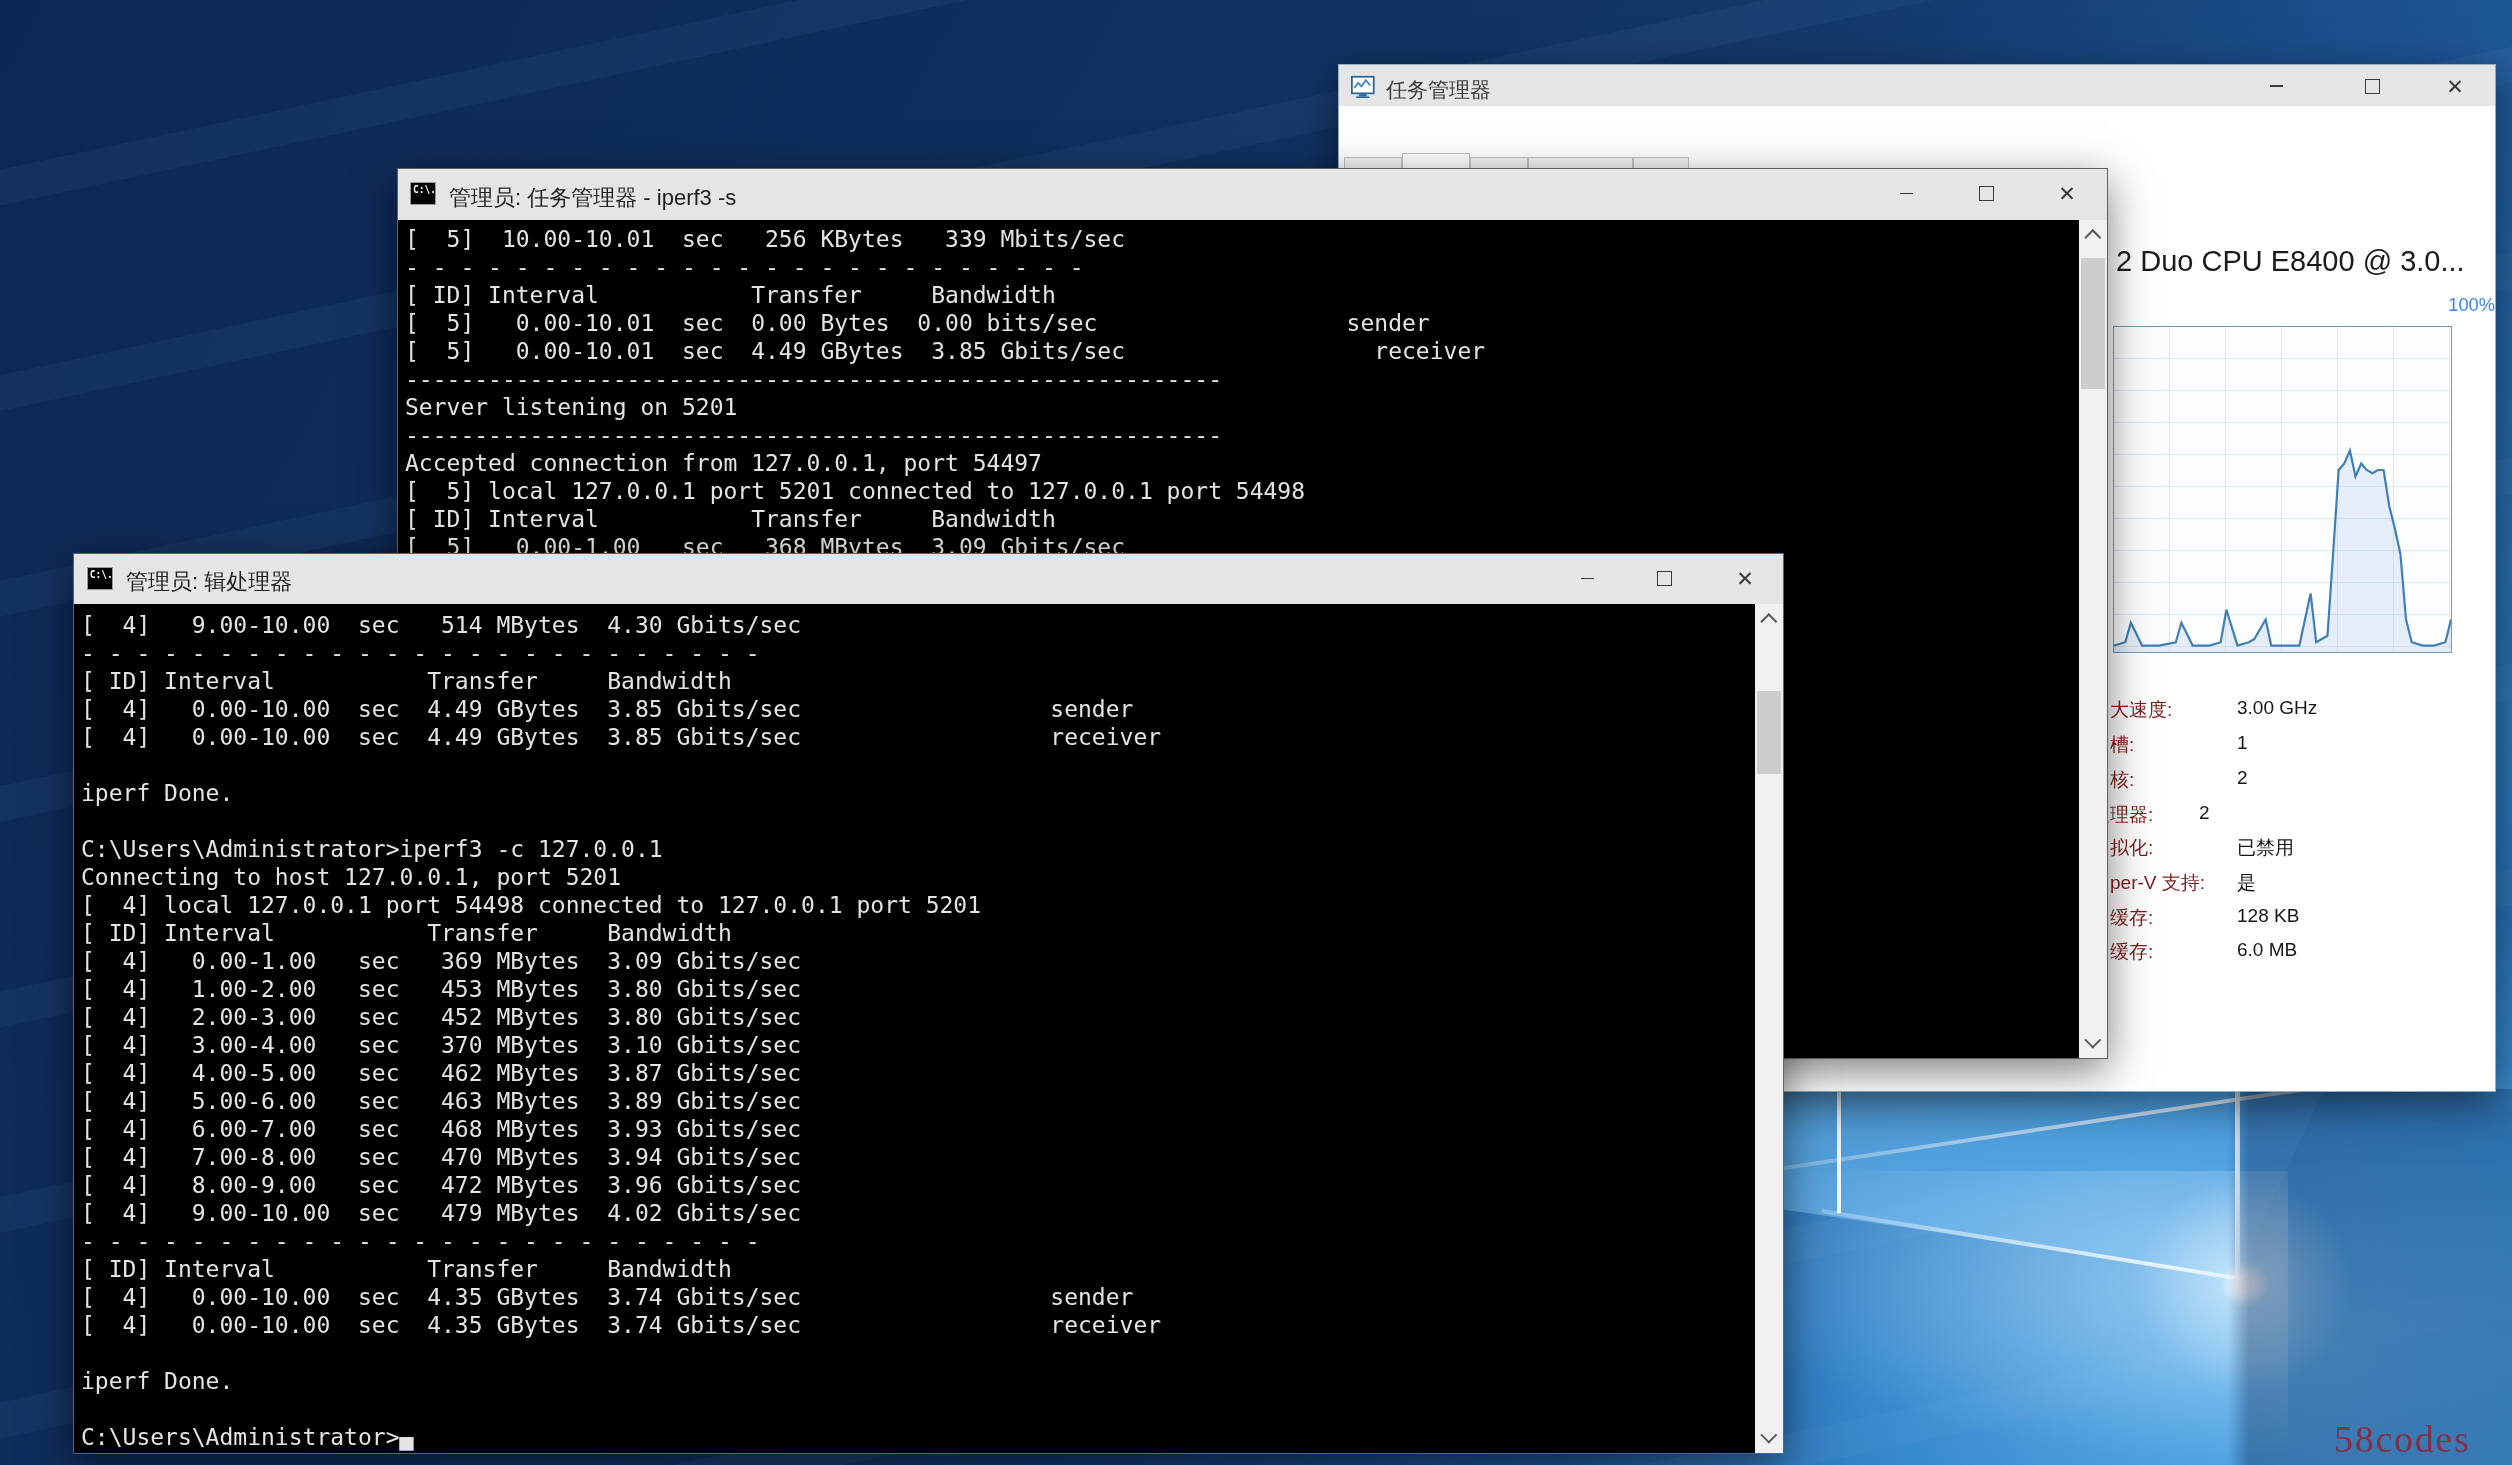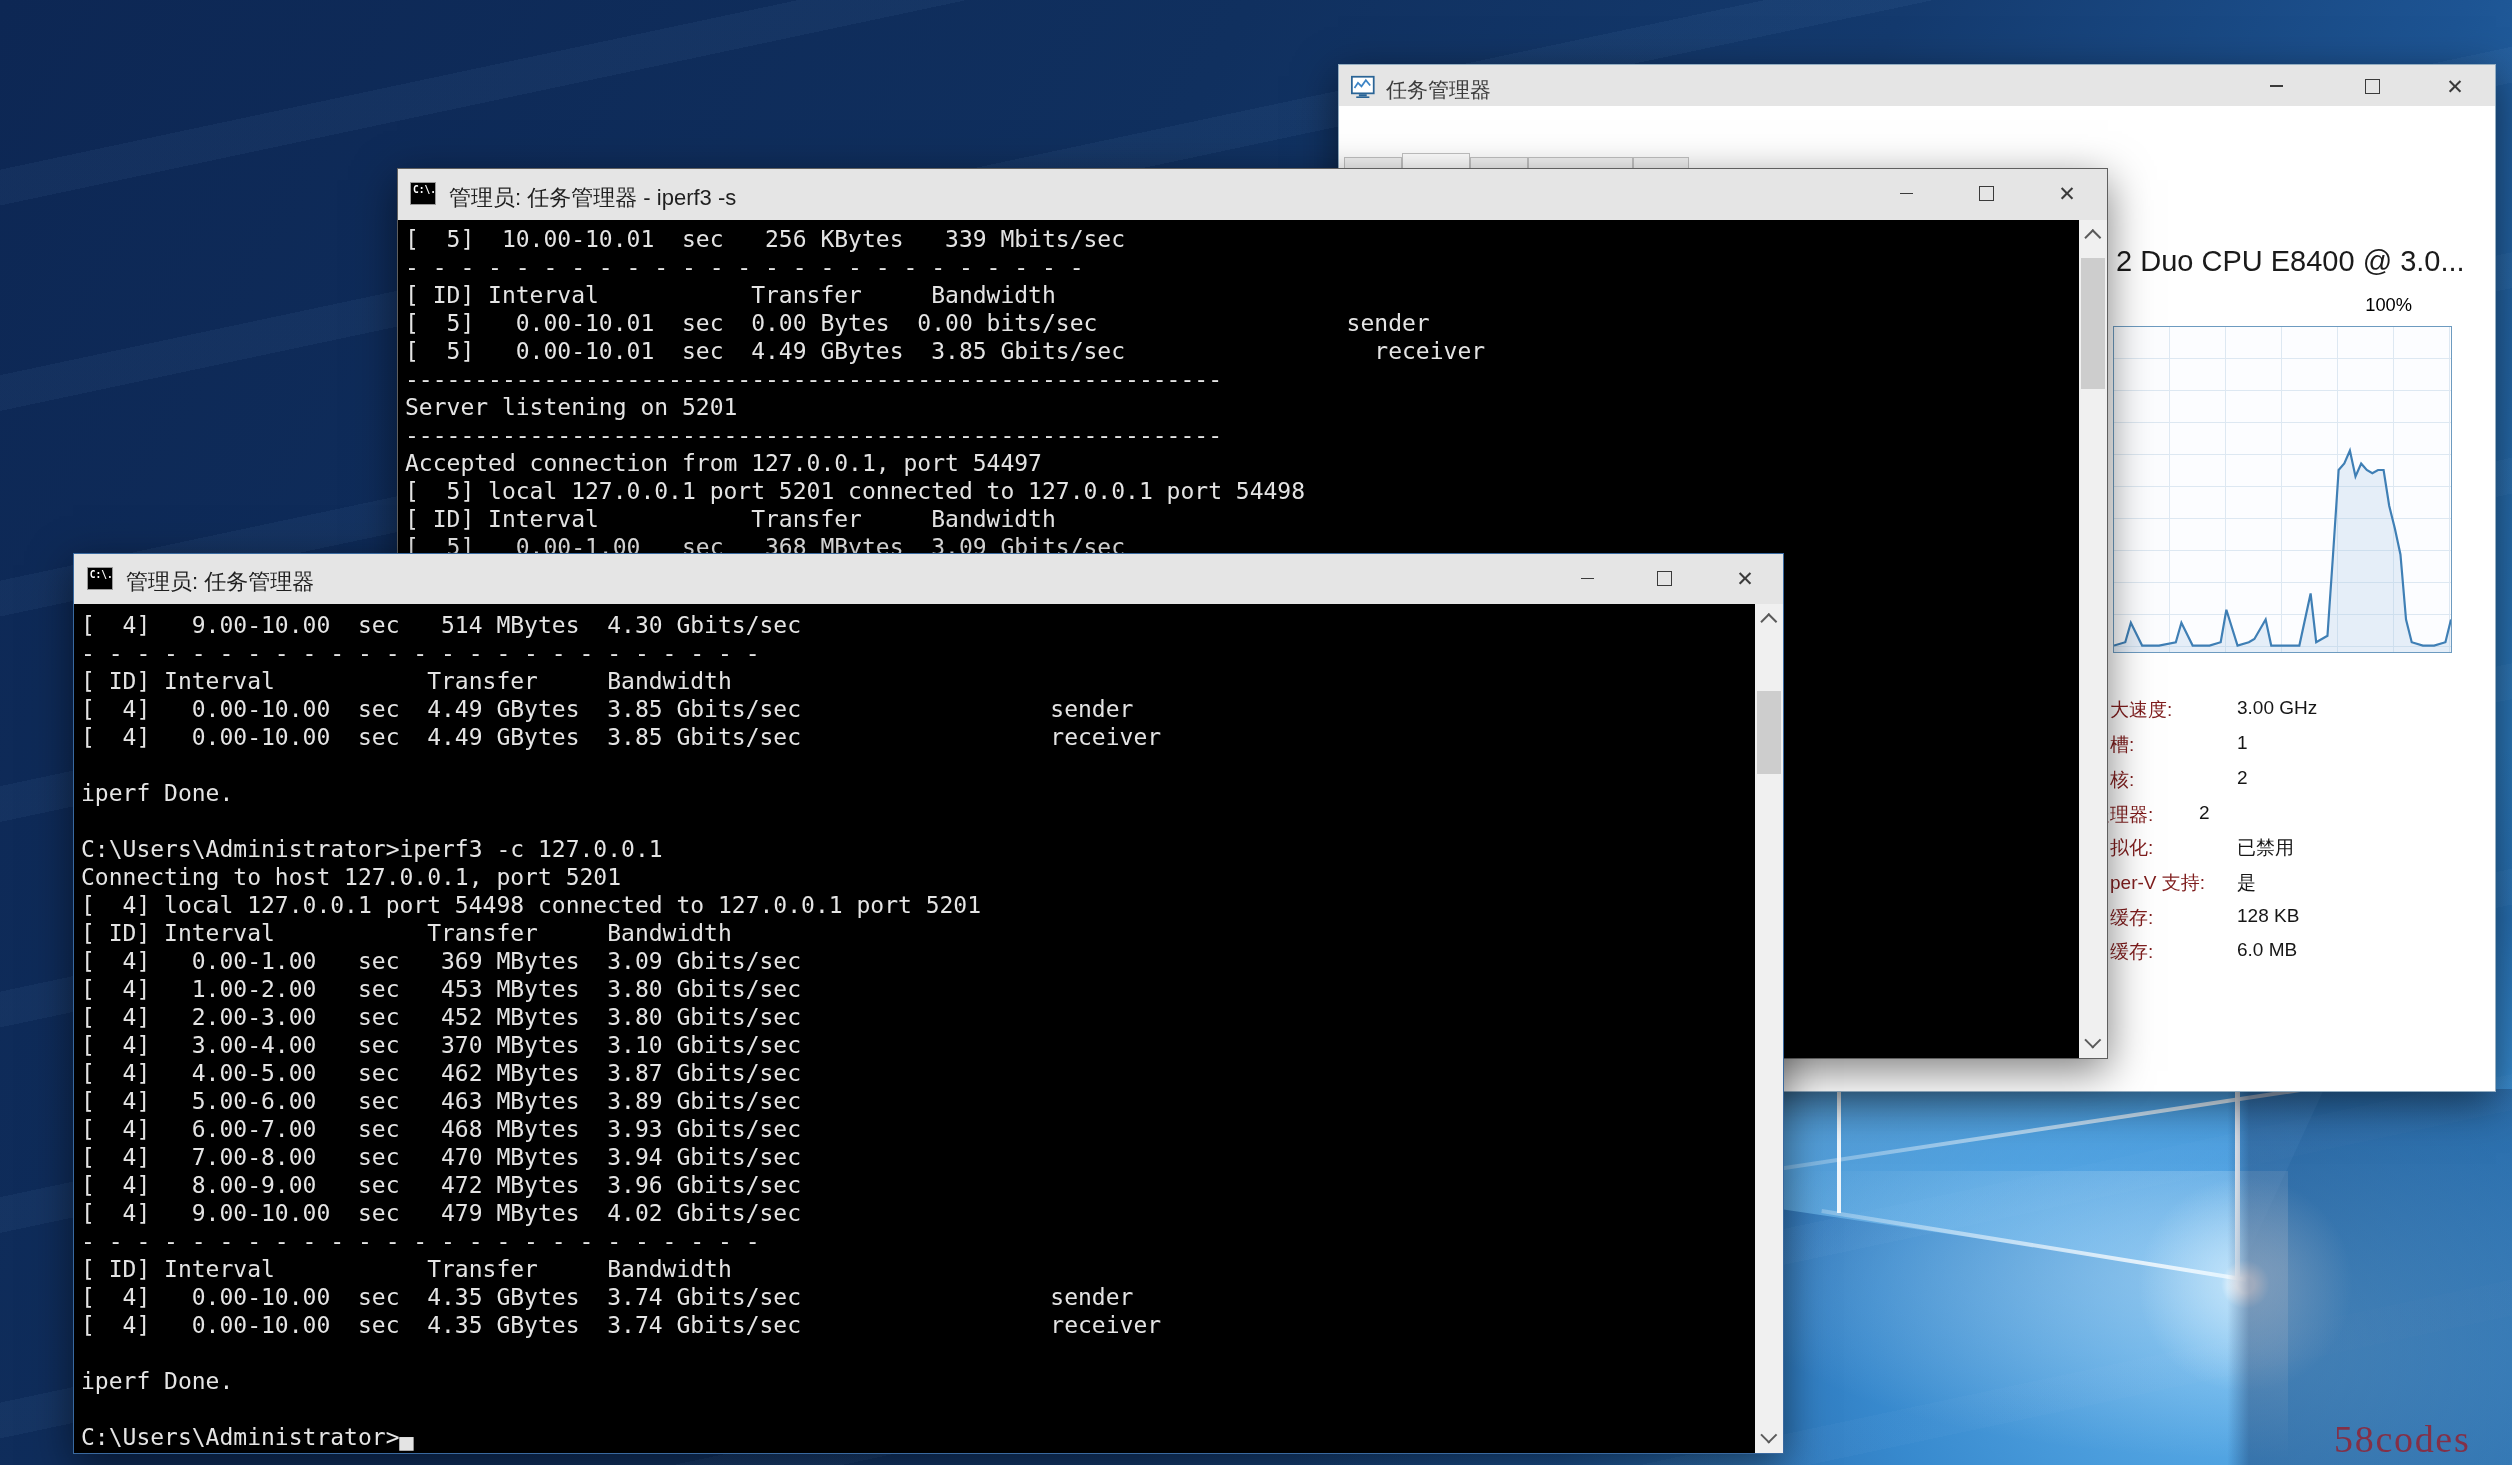--- a/index.html
+++ b/index.html
@@ -59,21 +59,21 @@
   
   .taskman{background:#ffffff;border:0.9px solid #93adc1;}
   .tm-icon{position:absolute;left:12.2px;top:9.6px;}
   .tm-title{left:47px;top:11.4px;font-size:21px;color:#3c3c3c;}
   .menubar{position:absolute;left:0;top:41px;right:0;height:44px;background:#fff;border-bottom:0.9px solid #dcdcdc;}
   .menu-item{position:absolute;top:10.5px;font-size:20px;color:#1f1f1f;white-space:nowrap;}
   .tabstrip{position:absolute;left:0;top:85px;right:0;height:22px;background:#fff;}
   .tab{position:absolute;background:#f3f3f3;border:0.9px solid #c2c2c2;border-bottom:none;box-sizing:border-box;}
   .tab.sel{background:#ffffff;}
   .cpu-title{position:absolute;left:777px;top:180px;font-size:29px;color:#1b1b1b;white-space:nowrap;}
-  .pct-label{position:absolute;left:732px;top:229px;width:341px;text-align:right;font-size:18.3px;color:#000000;}
+  .pct-label{position:absolute;left:815px;top:229px;width:341px;text-align:right;font-size:18.3px;color:#3b82f6;}
   .cpu-graph{position:absolute;left:774px;top:261px;width:339px;height:327px;
     border:0.9px solid #6d9bc0;background-color:#fcfdff;box-sizing:border-box;
     background-image:
       repeating-linear-gradient(to right, transparent 0 55px, #dde8f2 55px 56px),
       repeating-linear-gradient(to bottom, transparent 0 31px, #dde8f2 31px 32px);}
   .cpu-graph svg{position:absolute;inset:0;width:100%;height:100%;}
   .stat-row{position:absolute;white-space:nowrap;font-size:19px;}
   .stat-label{color:#7f1d1d;}
   .stat-value{position:absolute;left:127px;color:#161616;}
 </style>
@@ -187,21 +187,21 @@
         <div class="sb-arrow" style="bottom:0;">
             <span class="chev down"></span>
           </div>
       </div>
     </div>
   </div>
 
   <div class="win" style="left:73px;top:553px;width:1709px;height:899px;border:0.9px solid #39699f;background:#fff;">
     <div class="titlebar" style="height:50px;">
       <span class="cmd-icon" style="left:13px;top:13px;">C:\.</span>
-      <span class="win-title" style="left:52px;top:13px;">管理员: 任务管理器</span>
+      <span class="win-title" style="left:52px;top:13px;">管理员: 辑处理器</span>
       <div class="ctl-btn" style="left:1493px;top:10.5px;">
           <span class="min-bar"></span>
         </div>
       <div class="ctl-btn" style="left:1570px;top:10.5px;">
           <span class="max-box"></span>
         </div>
       <div class="ctl-btn" style="left:1651px;top:10.5px;">
           <span class="close-x">✕</span>
         </div>
     </div>

